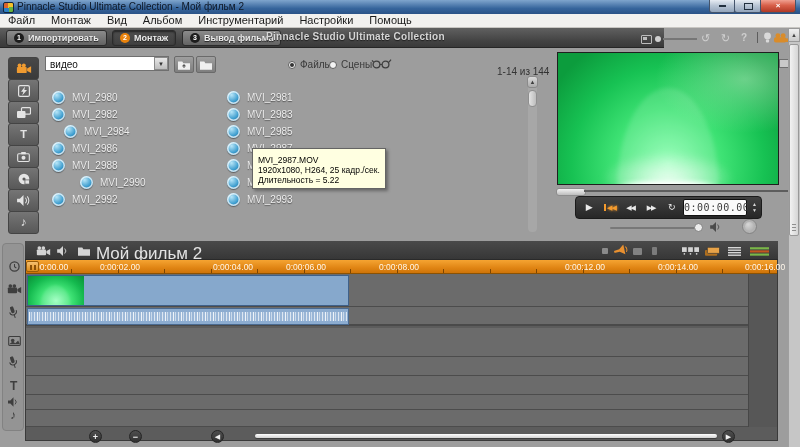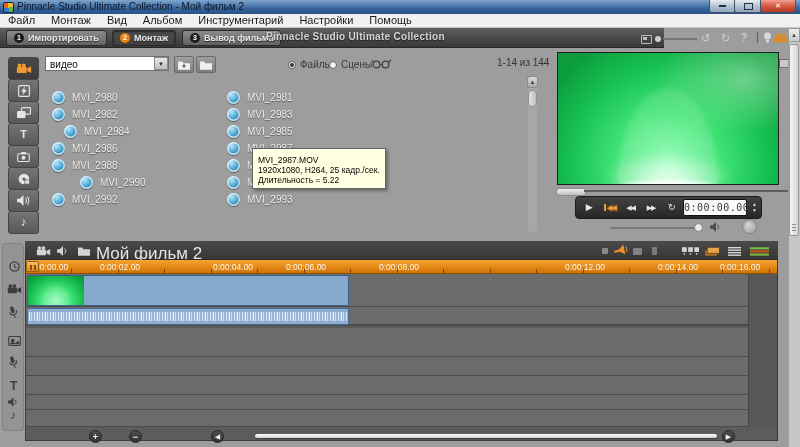--- a/index.html
+++ b/index.html
@@ -292,21 +292,21 @@
     <span class="radio"></span>
     <span class="radiolbl">Сцены</span>
   </div>
   <span class="abs" style="left:371px;top:58px;color:#3e3e3e;">
     <svg width="21" height="11" viewBox="0 0 21 10">
         <circle cx="5.5" cy="6" r="3.4" fill="none" stroke="currentColor" stroke-width="1.3"></circle>
         <circle cx="14.5" cy="6" r="3.4" fill="none" stroke="currentColor" stroke-width="1.3"></circle>
         <path d="M8.9 6h2.2M2.6 3.7 1 1.8M18 3.7l2-2.5" fill="none" stroke="currentColor" stroke-width="1.2"></path>
       </svg>
   </span>
-  <div class="abs rangelbl" style="left:497px;top:57px;">1-14 из 144</div>
+  <div class="abs rangelbl" style="left:497px;top:66px;">1-14 из 144</div>
 
   <div class="abs clip" style="left:52px;top:90px;">
       <span class="qt"></span>
       <span class="clipname">MVI_2980</span>
     </div>
   <div class="abs clip" style="left:52px;top:107px;">
       <span class="qt"></span>
       <span class="clipname">MVI_2982</span>
     </div>
   <div class="abs clip" style="left:64px;top:124px;">
@@ -467,21 +467,21 @@
 
   <div class="abs ruler">
     <span class="rlabel" style="left:2px;">0:00:00.00</span>
     <span class="rlabel" style="left:94px;transform:translateX(-50%);">0:00:02.00</span>
     <span class="rlabel" style="left:187px;transform:translateX(-50%);padding-left:40px;">0:00:04.00</span>
     <span class="rlabel" style="left:280px;transform:translateX(-50%);">0:00:06.00</span>
     <span class="rlabel" style="left:373px;transform:translateX(-50%);">0:00:08.00</span>
     <span class="rlabel" style="left:466px;transform:translateX(-50%);margin-top:17px;">0:00:10.00</span>
     <span class="rlabel" style="left:559px;transform:translateX(-50%);">0:00:12.00</span>
     <span class="rlabel" style="left:652px;transform:translateX(-50%);">0:00:14.00</span>
-    <span class="rlabel" style="left:694px;">0:00:16.00</span>
+    <span class="rlabel" style="left:719px;">0:00:16.00</span>
     <div class="ticks"></div>
   </div>
   <div class="abs scrubhandle"></div>
 
   <div class="abs trackrow" style="top:274px;height:33px;"></div>
   <div class="abs trackrow" style="top:307px;height:19px;border-bottom:2px solid #4a4a4a;"></div>
   <div class="abs trackrow" style="top:328px;height:29px;"></div>
   <div class="abs trackrow" style="top:357px;height:19px;"></div>
   <div class="abs trackrow" style="top:376px;height:19px;"></div>
   <div class="abs trackrow" style="top:395px;height:15px;"></div>

